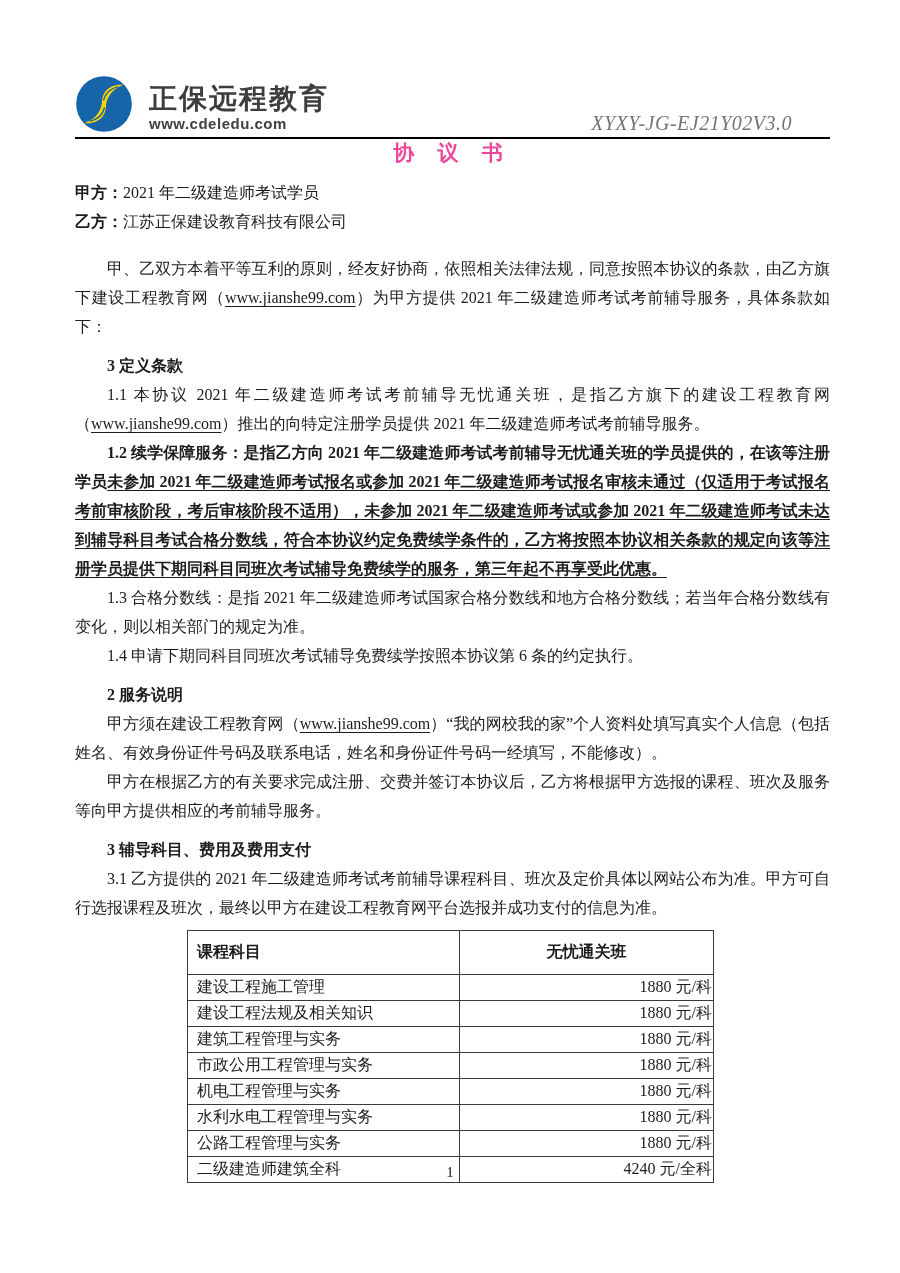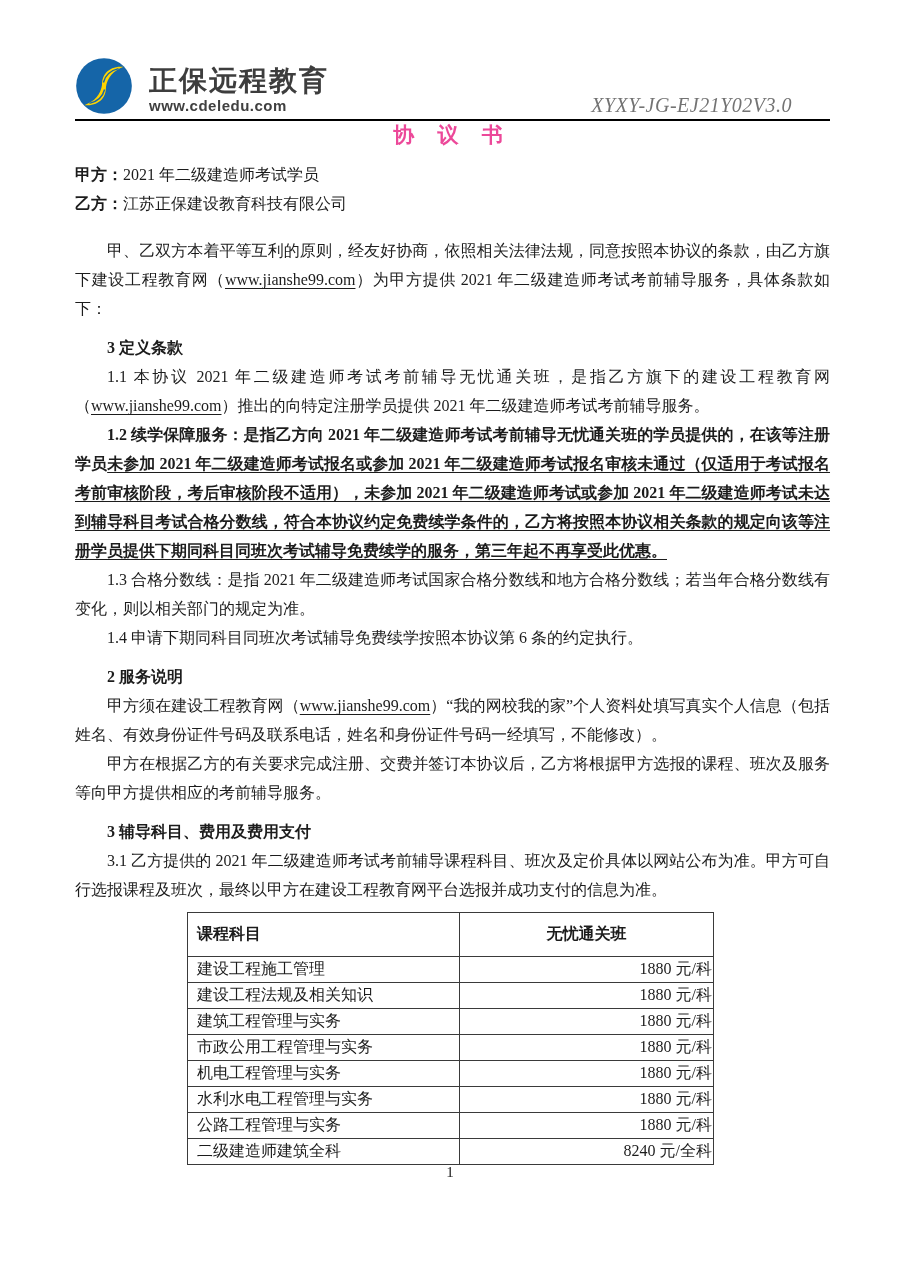--- a/index.html
+++ b/index.html
@@ -1,21 +1,21 @@
 <!DOCTYPE html>
 <html><head>
 <meta charset="utf-8">
 <style>
   html,body{margin:0;padding:0;background:#ffffff;}
   .page{
     position:relative;
     width:900px;height:1273px;
     background:#fff;
     box-sizing:border-box;
-    padding:55px 70px 0 75px;
+    padding:73px 70px 0 75px;
     overflow:hidden;
     font-family:"Liberation Serif", serif;
     color:#1c1c1c;
   }
   
   .header-row{display:flex;align-items:flex-end;height:60px;}
   .logo{width:58px;height:58px;flex:0 0 58px;}
   .brand{margin-left:16px;display:flex;flex-direction:column;justify-content:flex-end;}
   .brand-name{
     font-family:"Liberation Sans", sans-serif;
@@ -163,20 +163,20 @@
         <tr>
           <td>水利水电工程管理与实务</td>
           <td>1880 元/科</td>
         </tr>
         <tr>
           <td>公路工程管理与实务</td>
           <td>1880 元/科</td>
         </tr>
         <tr>
           <td>二级建造师建筑全科</td>
-          <td>8240 元/全科</td>
+          <td>4240 元/全科</td>
         </tr>
       </tbody>
   </table>
 
   <div class="page-number">1</div>
 
 </div>
 
 </body></html>

